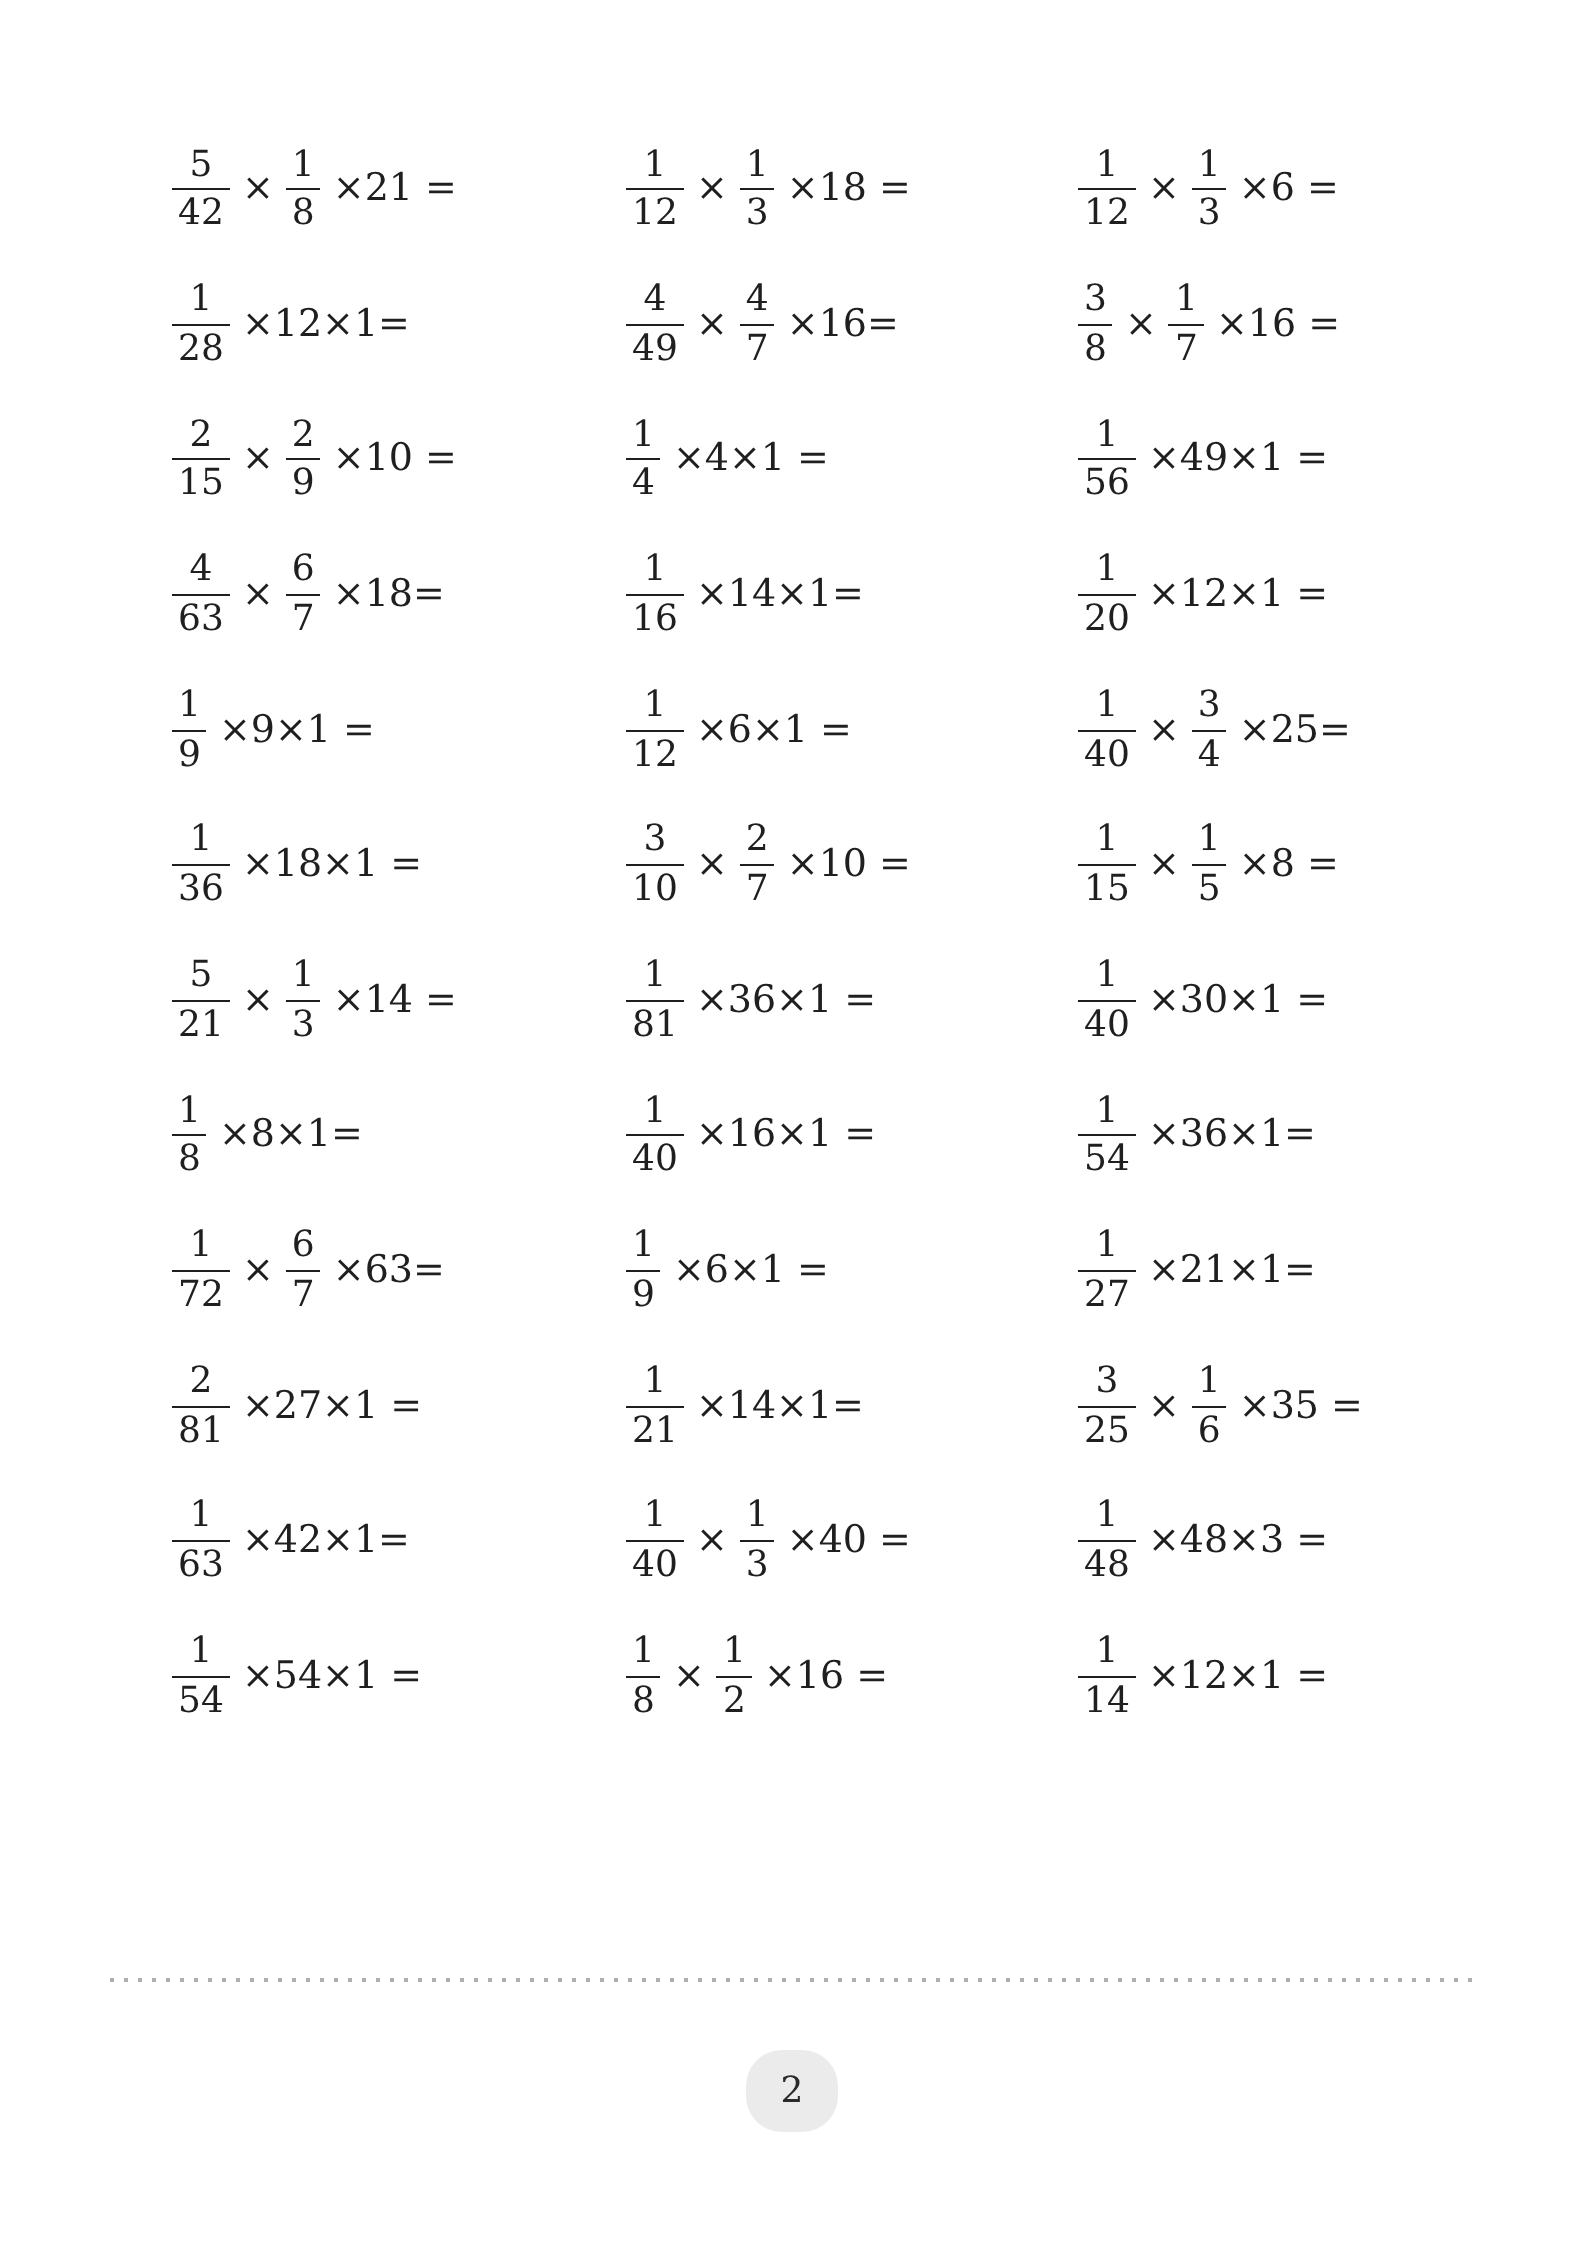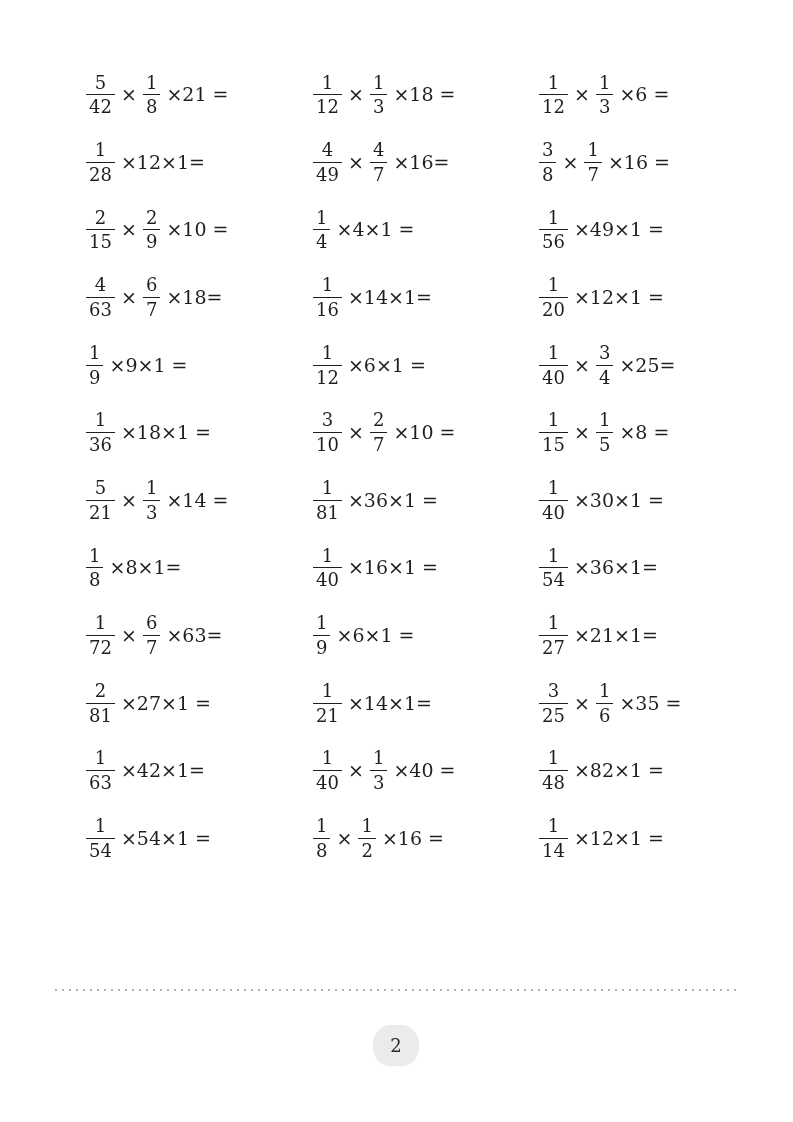--- a/index.html
+++ b/index.html
@@ -381,21 +381,21 @@
           <span class="num">1</span>
           <span class="den">3</span>
         </span>
         <span class="mtext"> ×40 =</span>
       </div>
       <div class="problem">
         <span class="frac">
           <span class="num">1</span>
           <span class="den">48</span>
         </span>
-        <span class="mtext"> ×82×1 =</span>
+        <span class="mtext"> ×48×3 =</span>
       </div>
       <div class="problem">
         <span class="frac">
           <span class="num">1</span>
           <span class="den">54</span>
         </span>
         <span class="mtext"> ×54×1 =</span>
       </div>
       <div class="problem">
         <span class="frac">

